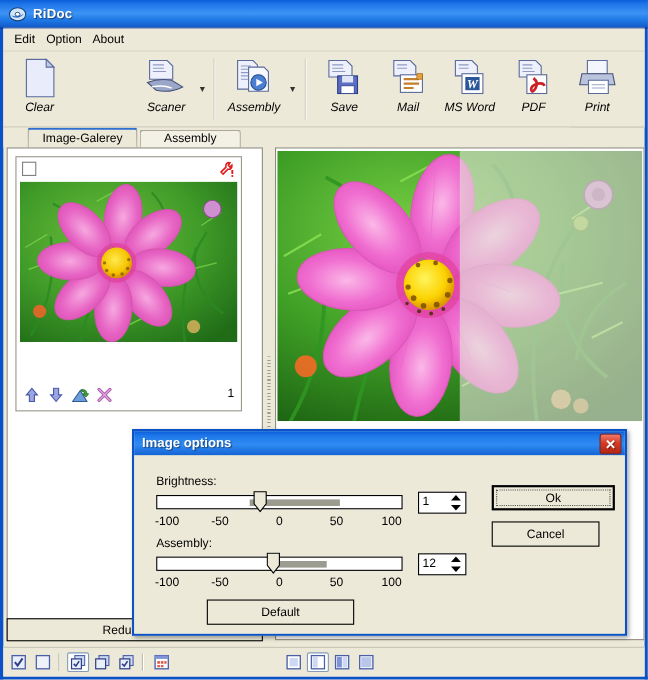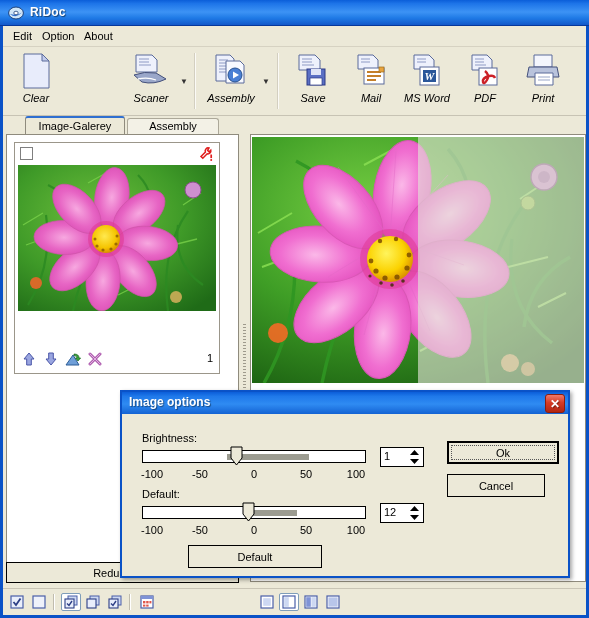--- a/index.html
+++ b/index.html
@@ -480,21 +480,21 @@
         <div class="tick" style="left:198px;width:32px">100</div>
       </div>
       <div class="spin" style="left:258px;top:33px">
         <div class="val">1</div>
         <svg class="arrows" viewBox="0 0 13 16">
           <path d="M6.5 1 L11 6 H2 Z" fill="#000"></path>
             <path d="M6.5 15 L11 10 H2 Z" fill="#000"></path>
         </svg>
       </div>
 
-      <div class="field-label" style="left:20px;top:74px">Default:</div>
+      <div class="field-label" style="left:20px;top:74px">Assembly:</div>
       <div class="slider" style="left:20px;top:92px;width:224px">
         <div class="fill" style="left:102px;width:52px"></div>
       </div>
       <svg class="thumbp" style="left:120px;top:88px" viewBox="0 0 13 20">
         <path d="M1 1 h11 v11 l-5.5 7 l-5.5 -7 z" fill="#ece9d8" stroke="#000" stroke-width="1"></path>
       </svg>
       <div class="ticks" style="left:20px;top:110px;width:224px">
         <div class="tick" style="left:-6px;width:32px">-100</div>
         <div class="tick" style="left:42px;width:32px">-50</div>
         <div class="tick" style="left:96px;width:32px">0</div>

